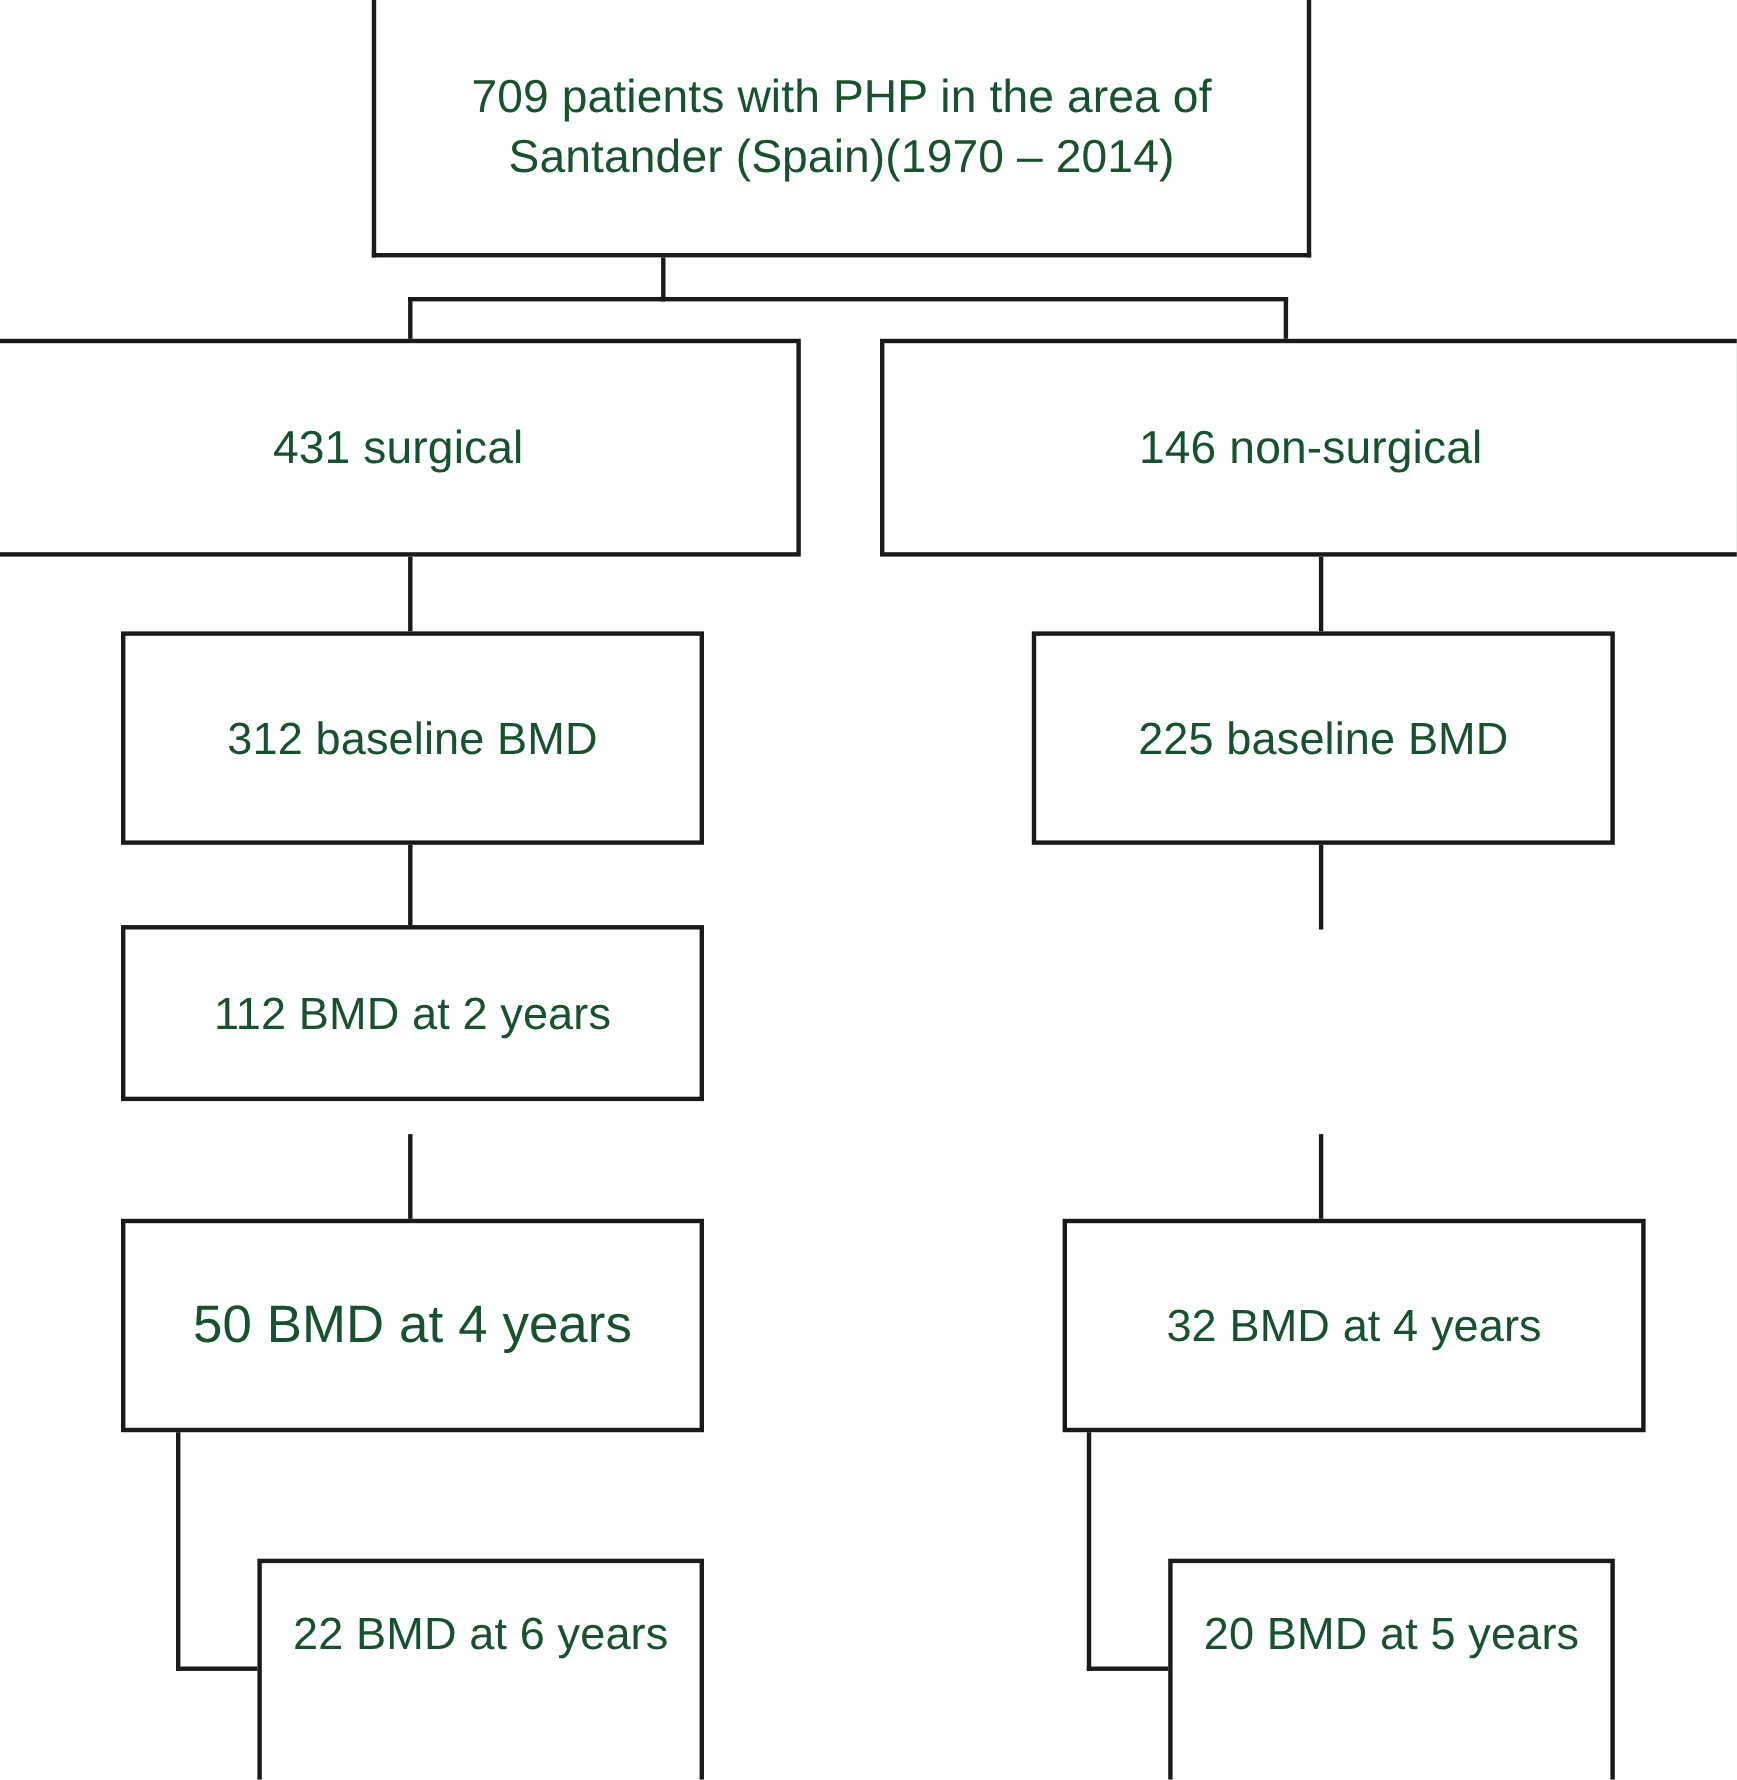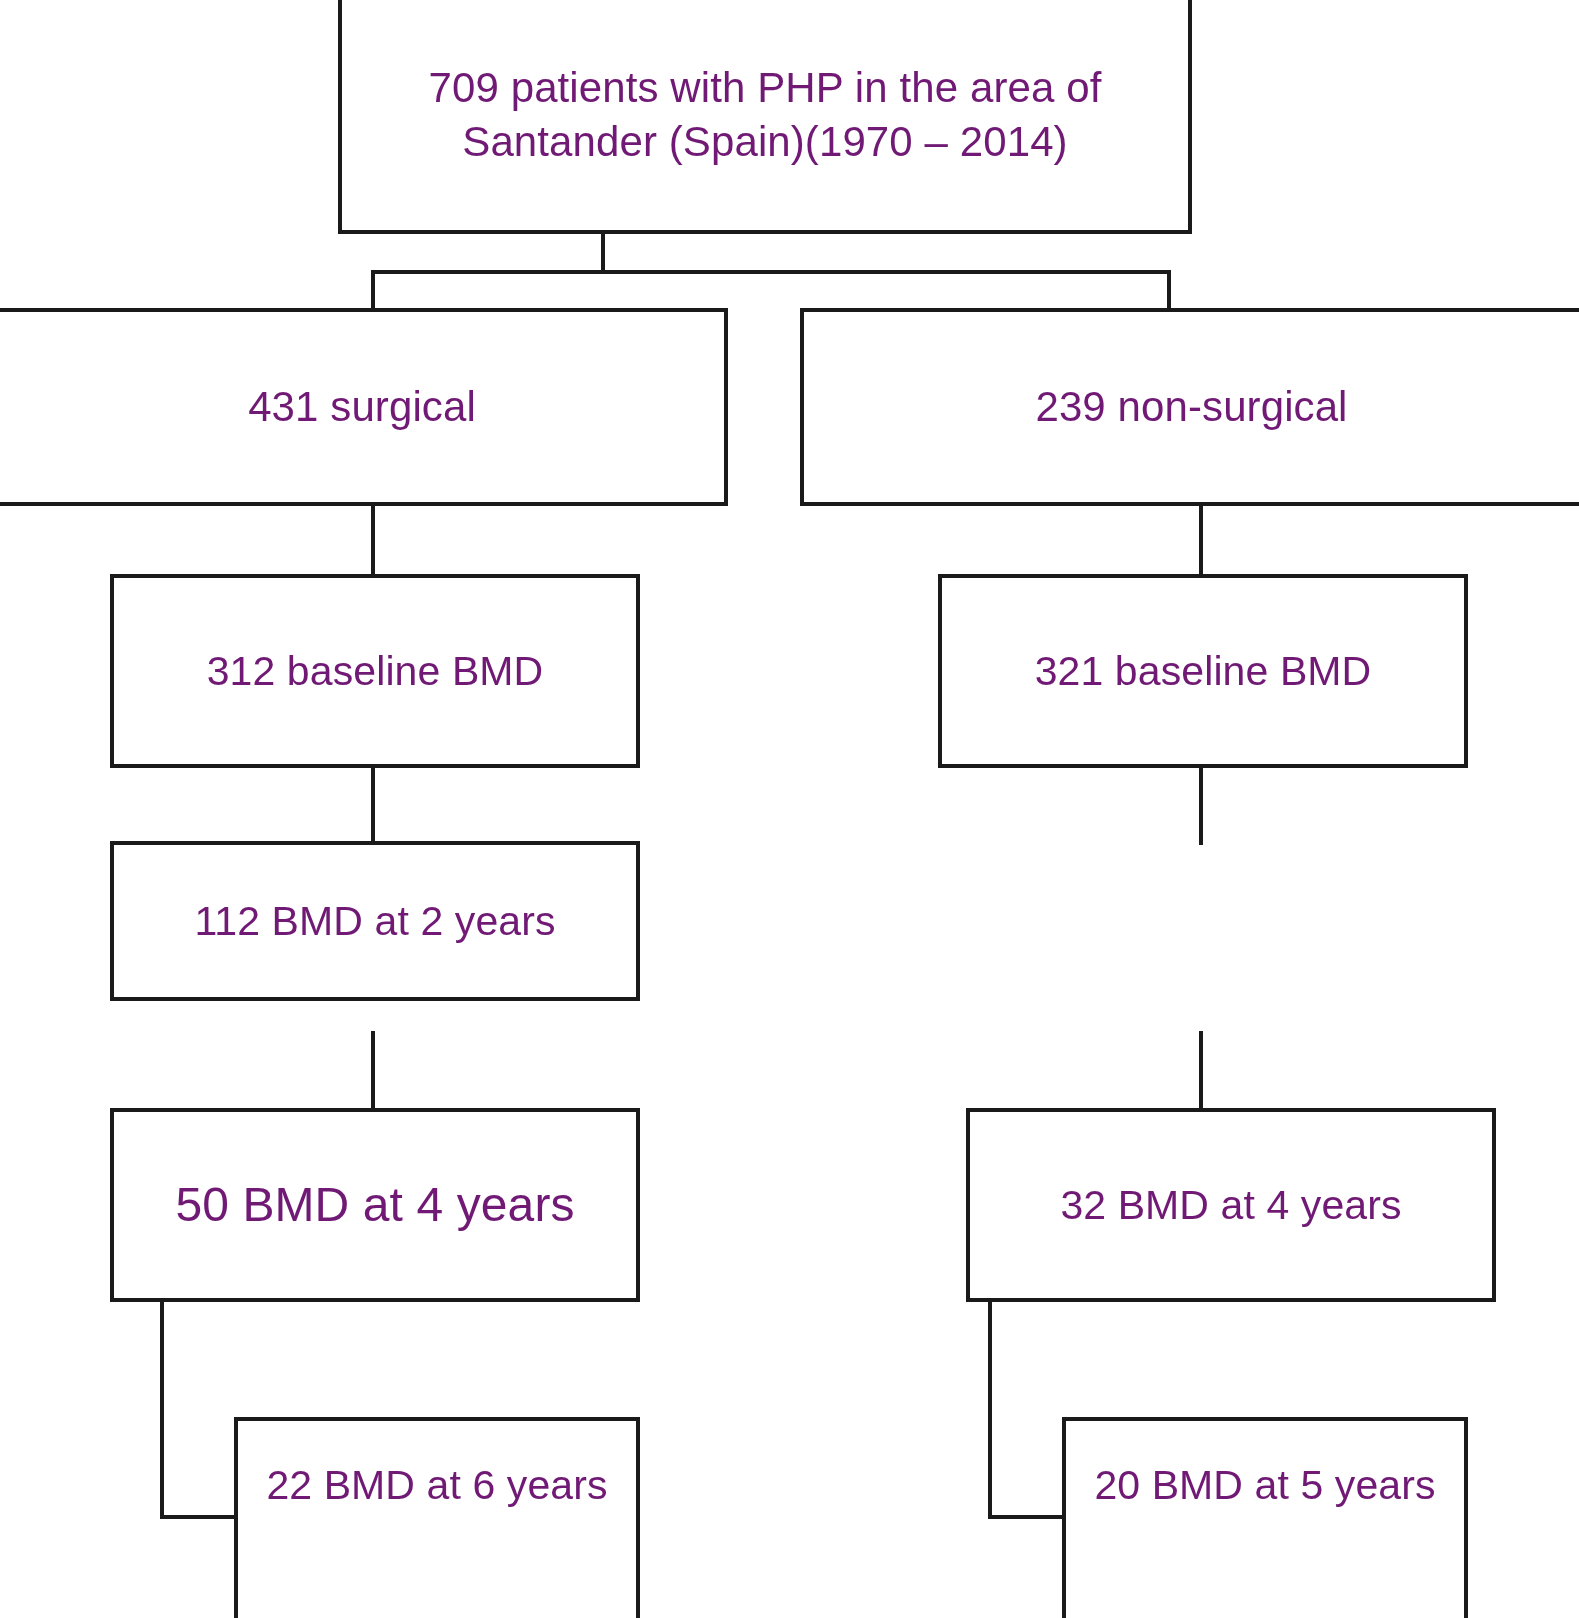--- a/index.html
+++ b/index.html
@@ -21,21 +21,21 @@
   
   .node {
     position: absolute;
     box-sizing: border-box;
     border: 4px solid #1a1a1a;
     background: #ffffff;
     display: flex;
     align-items: center;
     justify-content: center;
     text-align: center;
-    color: #701a75;
+    color: #14532d;
     z-index: 2;
   }
   .node .node-label {
     display: block;
     line-height: 1.28;
     white-space: pre-line;
     letter-spacing: 0.1px;
   }
 
   
@@ -188,41 +188,41 @@
   <div class="node" id="node-root">
     <span class="node-label">709 patients with PHP in the area of
 Santander (Spain)(1970 – 2014)</span>
   </div>
 
   <div class="node" id="node-surgical">
     <span class="node-label">431 surgical</span>
   </div>
 
   <div class="node" id="node-nonsurgical">
-    <span class="node-label">239 non-surgical</span>
+    <span class="node-label">146 non-surgical</span>
   </div>
 
   <div class="node" id="node-s-baseline">
     <span class="node-label">312 baseline BMD</span>
   </div>
 
   <div class="node" id="node-s-y2">
     <span class="node-label">112 BMD at 2 years</span>
   </div>
 
   <div class="node" id="node-s-y4">
     <span class="node-label">50 BMD at 4 years</span>
   </div>
 
   <div class="node" id="node-s-y6">
     <span class="node-label">22 BMD at 6 years</span>
   </div>
 
   <div class="node" id="node-n-baseline">
-    <span class="node-label">321 baseline BMD</span>
+    <span class="node-label">225 baseline BMD</span>
   </div>
 
 
   <div class="node" id="node-n-y4">
     <span class="node-label">32 BMD at 4 years</span>
   </div>
 
   <div class="node" id="node-n-y6">
     <span class="node-label">20 BMD at 5 years</span>
   </div>

